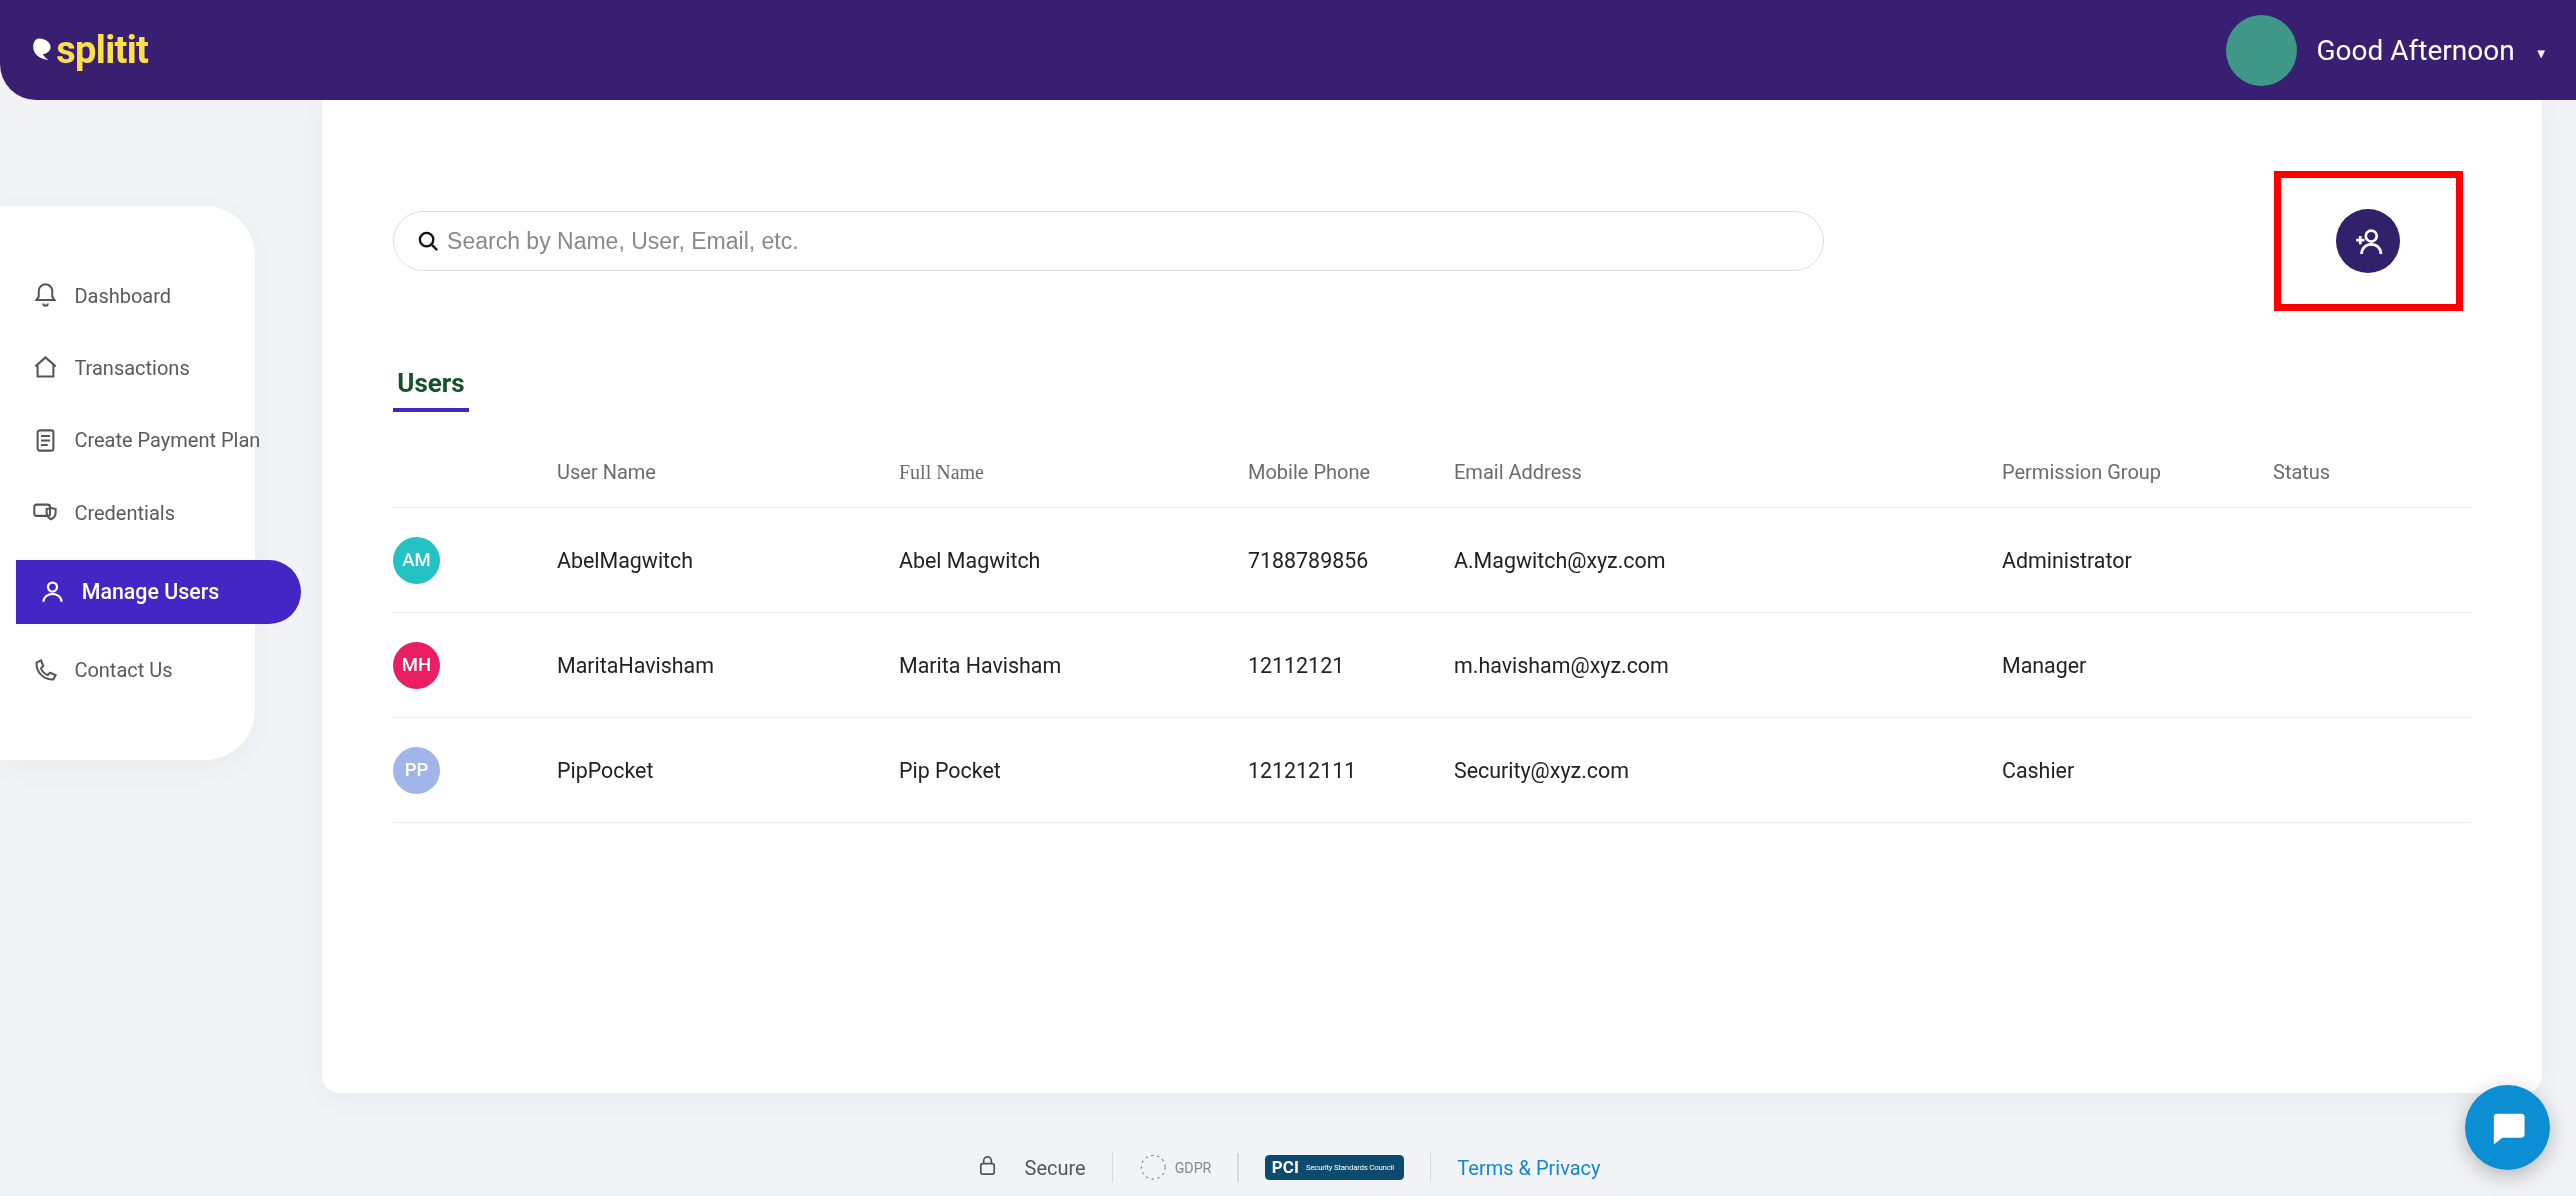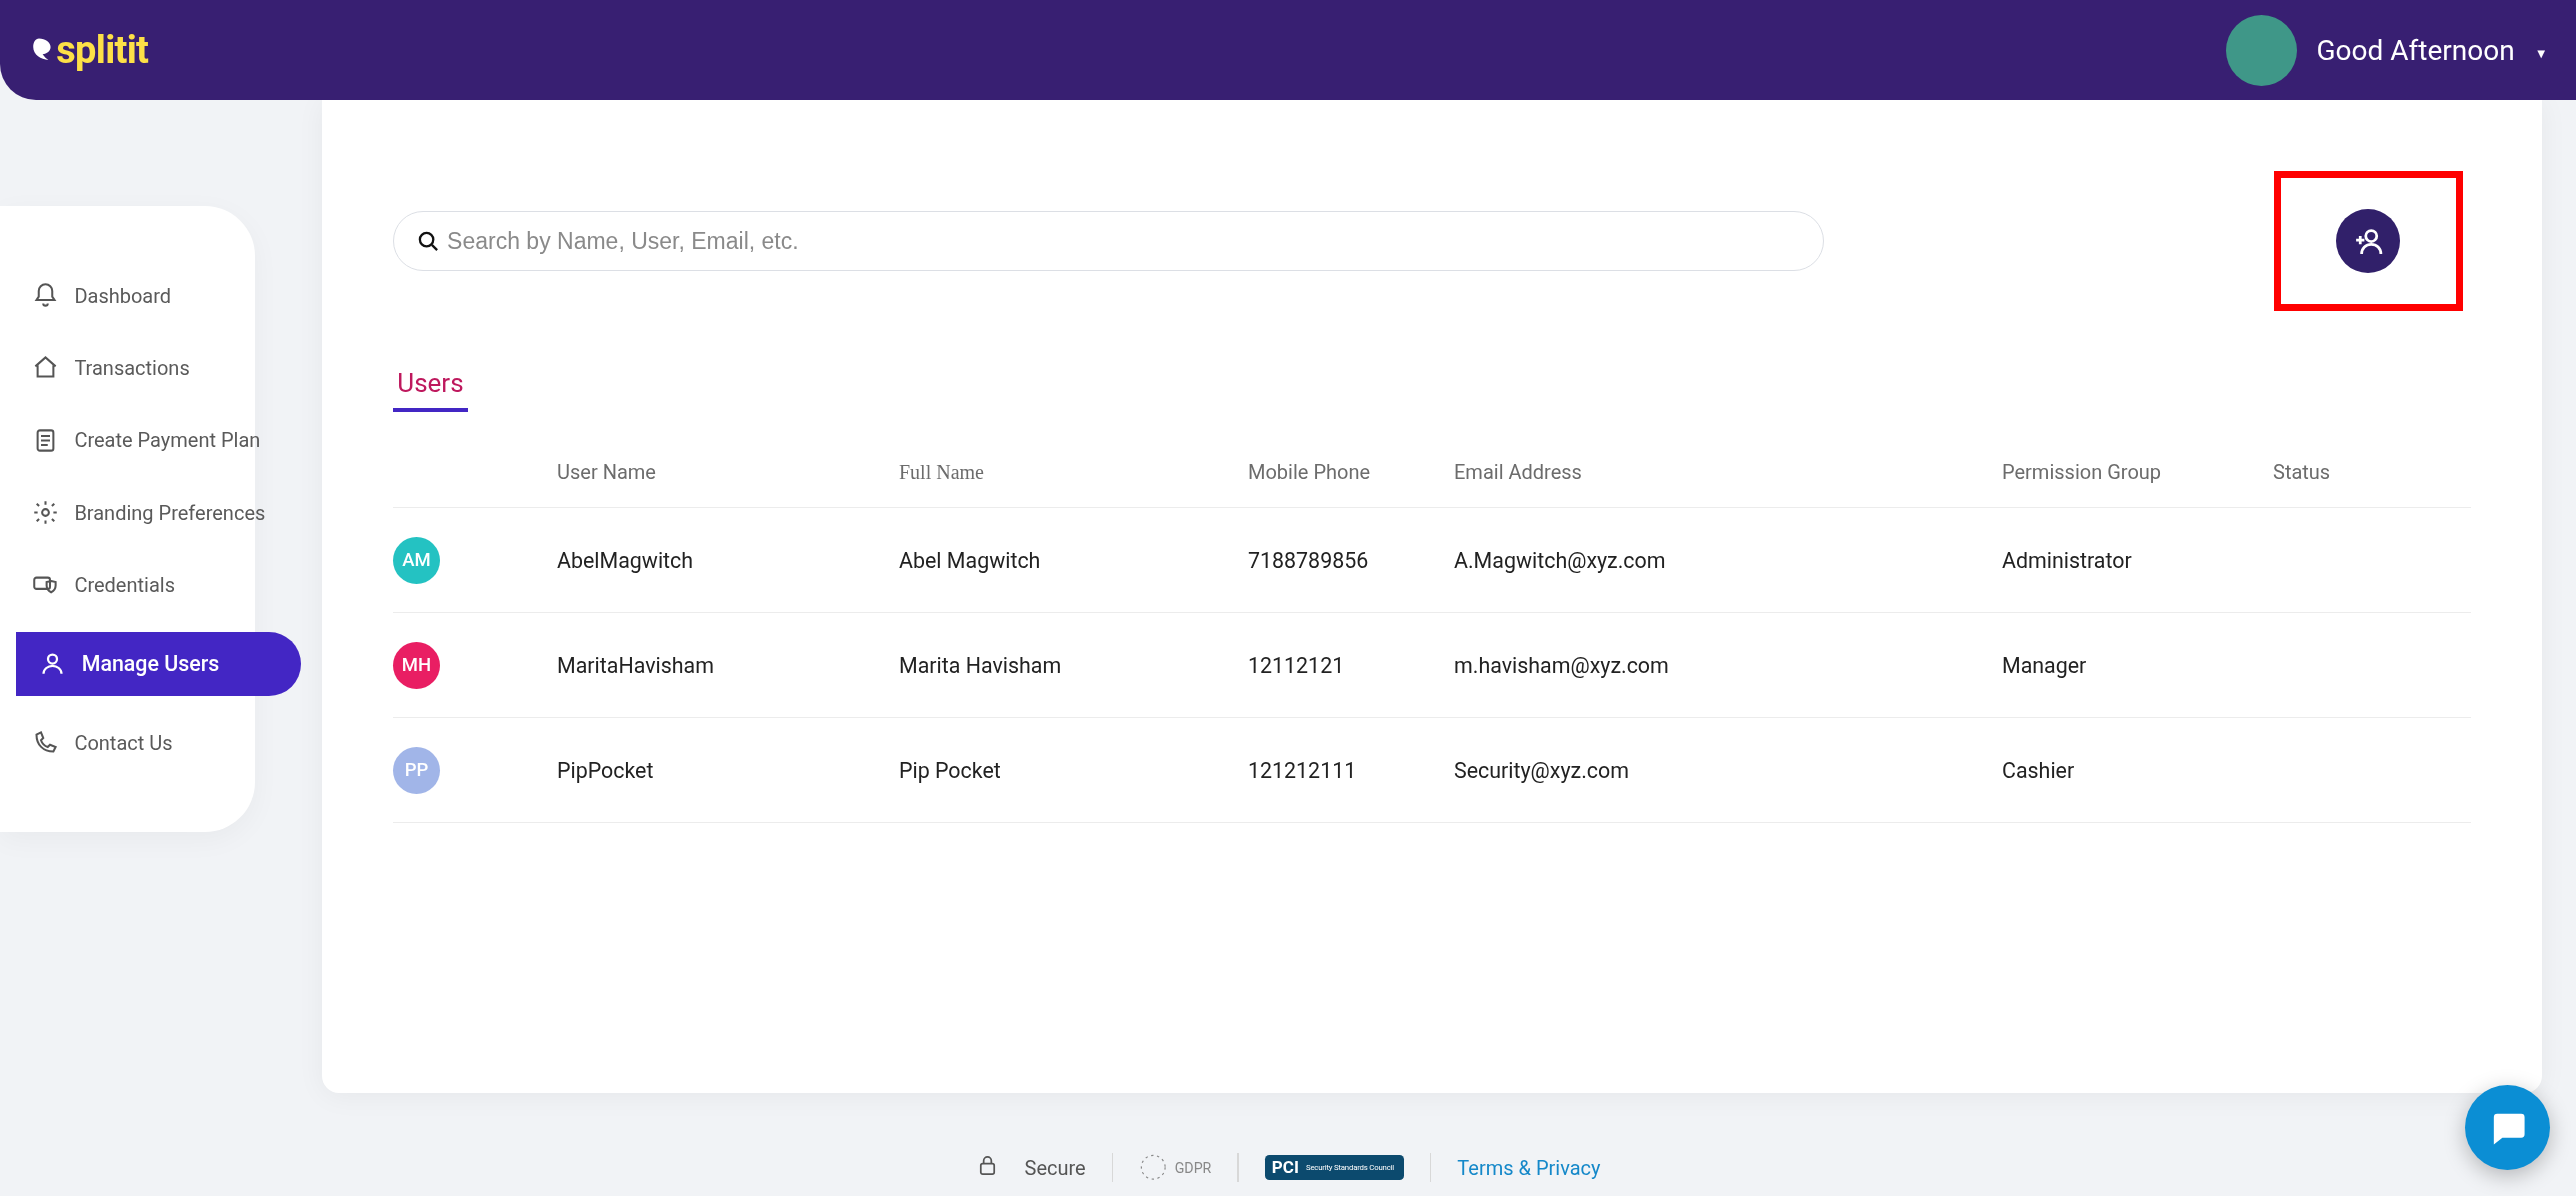--- a/index.html
+++ b/index.html
@@ -128,23 +128,23 @@
       width:64px; height:64px; border-radius:50%;
       background:#31206a;
       display:flex; align-items:center; justify-content:center;
       cursor:pointer;
     }
 
     
     .tabs { display:flex; gap:28.5px; margin-top:57px; }
     .tab {
       font-size:26px;
-      font-weight:400;
+      font-weight:700;
       padding:0 4.3px 10px 4.3px;
-      color:#be185d;
+      color:#14532d;
       border-bottom:4.3px solid #4326c4;
     }
 
     
     table {
       border-collapse:collapse;
       width:100%;
       margin-top:48px;
     }
     th {
@@ -239,29 +239,20 @@
     <span class="nav-label">Transactions</span>
   </div>
   <div class="nav-item">
     <span class="nav-icon">
       <svg viewBox="0 0 24 24" fill="none" stroke="#555" stroke-width="1.8">
           <rect x="5" y="3" width="14" height="18" rx="2"></rect>
           <path d="M8 8h8M8 12h8M8 16h6"></path>
         </svg>
     </span>
     <span class="nav-label">Create Payment Plan</span>
-  </div>
-  <div class="nav-item">
-    <span class="nav-icon">
-      <svg viewBox="0 0 24 24" fill="none" stroke="#555" stroke-width="1.8">
-          <circle cx="12" cy="12" r="3"></circle>
-          <path d="M12 2v3M12 19v3M4.2 4.2l2.1 2.1M17.7 17.7l2.1 2.1M2 12h3M19 12h3M4.2 19.8l2.1-2.1M17.7 6.3l2.1-2.1"></path>
-        </svg>
-    </span>
-    <span class="nav-label">Branding Preferences</span>
   </div>
   <div class="nav-item">
     <span class="nav-icon">
       <svg viewBox="0 0 24 24" fill="none" stroke="#555" stroke-width="1.8">
           <rect x="2" y="5" width="14" height="10" rx="2"></rect>
           <path d="M17 8l4 1v3c0 3-2 5-4 6-2-1-4-3-4-6V9l4-1Z"></path>
         </svg>
     </span>
     <span class="nav-label">Credentials</span>
   </div>

